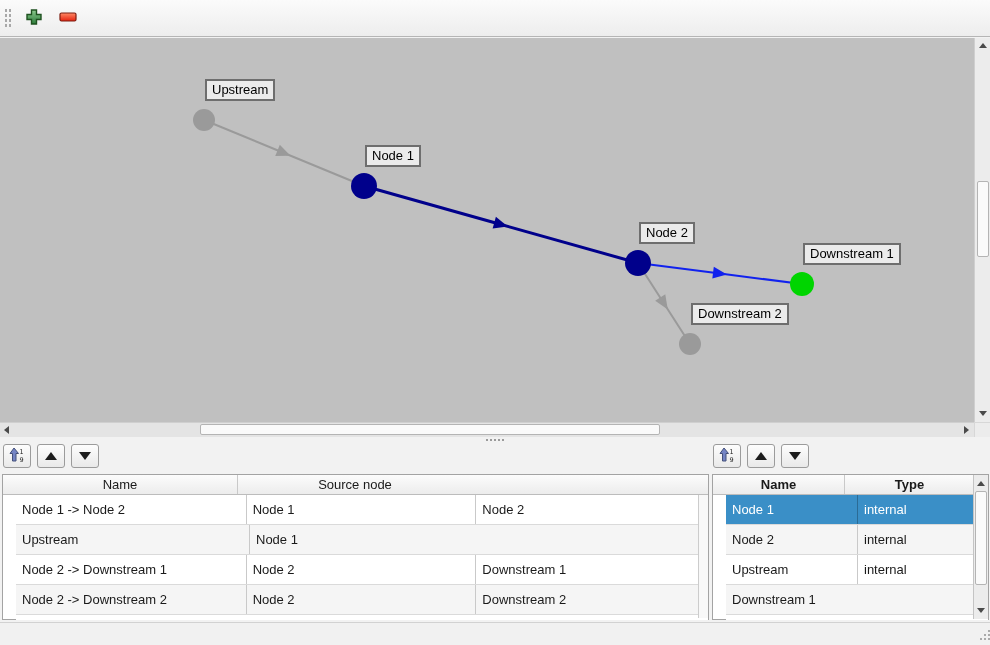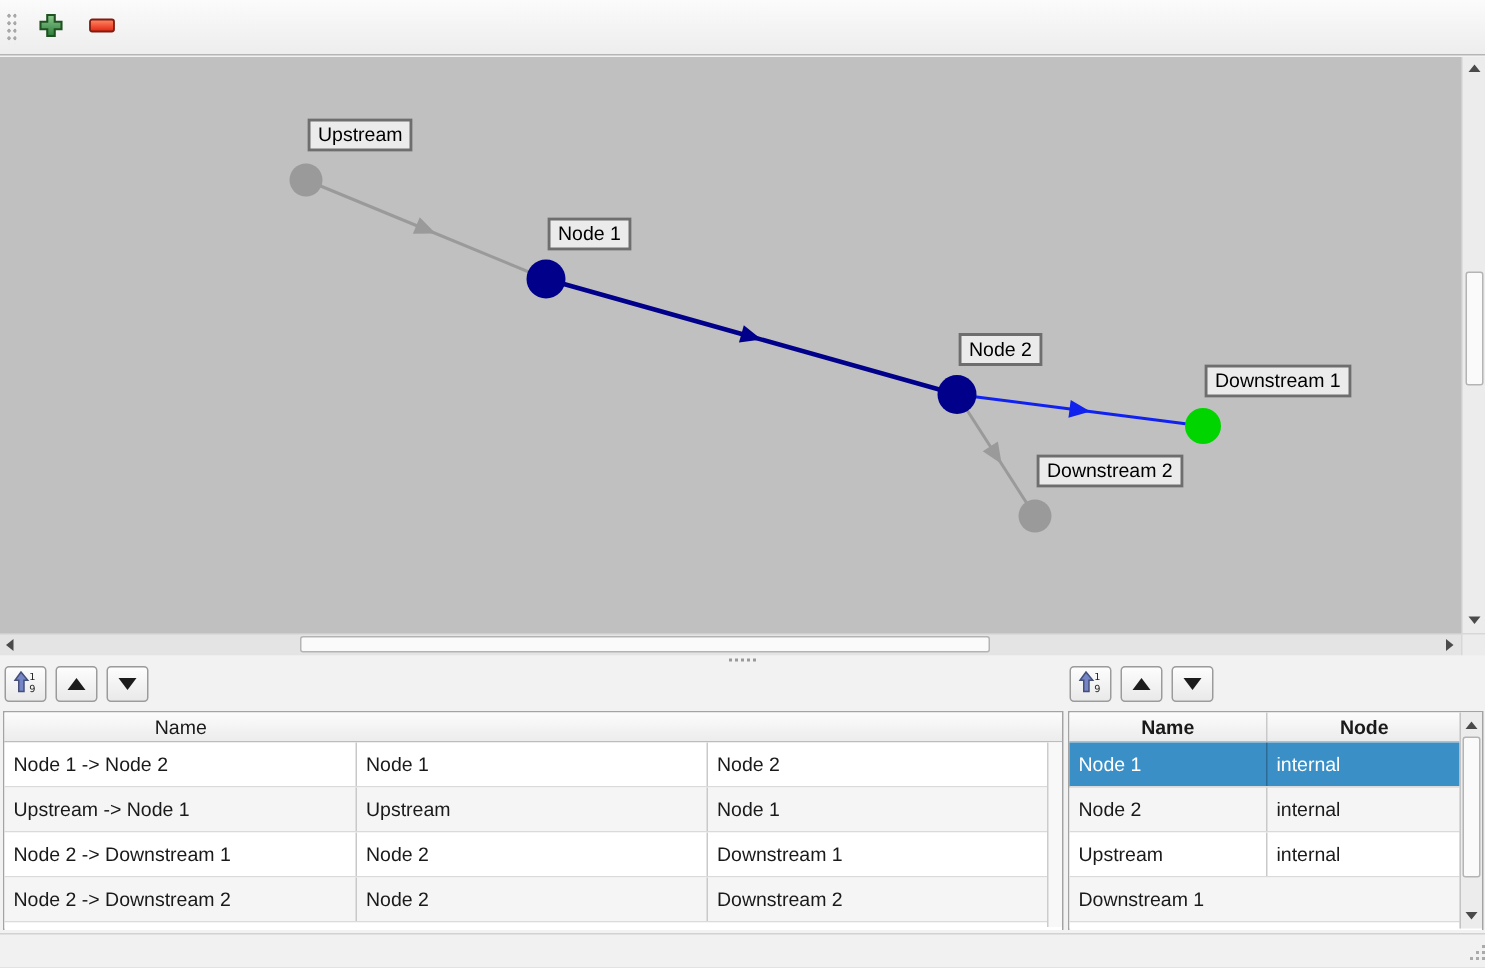--- a/index.html
+++ b/index.html
@@ -50,21 +50,21 @@
 
   
   .data-table { position:absolute; top:474px; background:#fff; border:1px solid #a3a3a3; }
   #edges-table { left:2px; width:707px; height:146px; }
   #nodes-table { left:712px; width:277px; height:146px; }
   .t-header { display:flex; height:20px; background:linear-gradient(#fcfcfc,#ececec); border-bottom:1px solid #bcbcbc; }
   .t-hcell { font-size:13px; line-height:19px; text-align:center; border-right:1px solid #c9c9c9;
     overflow:hidden; white-space:nowrap; }
   .t-hcell:last-child { border-right:none; }
   .t-hcell.bold { font-weight:bold; }
-  .t-row { display:flex; height:30px; border-bottom:1px solid #dadada; background:#fff; }
+  .t-row { display:flex; height:30px; border-bottom:1px solid #dadada; background:#fff;margin-left:13px; }
   .t-row.alt { background:#f5f5f5; }
   .t-row.selected { background:#3a8fc7; color:#fff; }
   .t-row.partial { height:5px; border-bottom:none; }
   .t-cell { font-size:13px; line-height:29px; padding-left:6px; border-right:1px solid #c9c9c9;
     overflow:hidden; white-space:nowrap; }
   .t-cell:last-child { border-right:none; }
   .t-row.selected .t-cell { border-right-color:rgba(0,0,0,0.25); }
   .v-strip { position:absolute; top:20px; right:0; bottom:1px; width:10px; background:#f8f8f8; border-left:1px solid #cccccc; }
   .t-vscroll { position:absolute; top:0; right:0; bottom:0; width:15px; background:#ececec; border-left:1px solid #c4c4c4; }
 
@@ -180,29 +180,29 @@
       <span class="tri-up"></span>
     </div>
     <div class="m-btn">
       <span class="tri-down"></span>
     </div>
   </div>
 
   <div id="edges-table" class="data-table">
       <div class="t-header">
         <div class="t-hcell" style="width: 235px;">Name</div>
+        <div class="t-hcell" style="width: 234px;">Source node</div>
       </div>
     <div>
         <div class="t-row">
           <div class="t-cell" style="width: 235px;">Node 1 -&gt; Node 2</div>
           <div class="t-cell" style="width: 234px;">Node 1</div>
           <div class="t-cell" style="width: 236px;">Node 2</div>
         </div>
         <div class="t-row alt">
-          <div class="t-cell" style="width: 235px;">Upstream -&gt; Node 1</div>
           <div class="t-cell" style="width: 234px;">Upstream</div>
           <div class="t-cell" style="width: 236px;">Node 1</div>
         </div>
         <div class="t-row">
           <div class="t-cell" style="width: 235px;">Node 2 -&gt; Downstream 1</div>
           <div class="t-cell" style="width: 234px;">Node 2</div>
           <div class="t-cell" style="width: 236px;">Downstream 1</div>
         </div>
         <div class="t-row alt">
           <div class="t-cell" style="width: 235px;">Node 2 -&gt; Downstream 2</div>
@@ -210,21 +210,21 @@
           <div class="t-cell" style="width: 236px;">Downstream 2</div>
         </div>
         <div class="t-row partial"></div>
       </div>
       <div class="v-strip"></div>
   </div>
 
   <div id="nodes-table" class="data-table">
       <div class="t-header">
         <div class="t-hcell bold" style="width: 132px;">Name</div>
-        <div class="t-hcell bold" style="width: 129px;">Node</div>
+        <div class="t-hcell bold" style="width: 129px;">Type</div>
       </div>
     <div>
         <div class="t-row selected">
           <div class="t-cell" style="width: 132px;">Node 1</div>
           <div class="t-cell" style="width: 129px;">internal</div>
         </div>
         <div class="t-row alt">
           <div class="t-cell" style="width: 132px;">Node 2</div>
           <div class="t-cell" style="width: 129px;">internal</div>
         </div>

